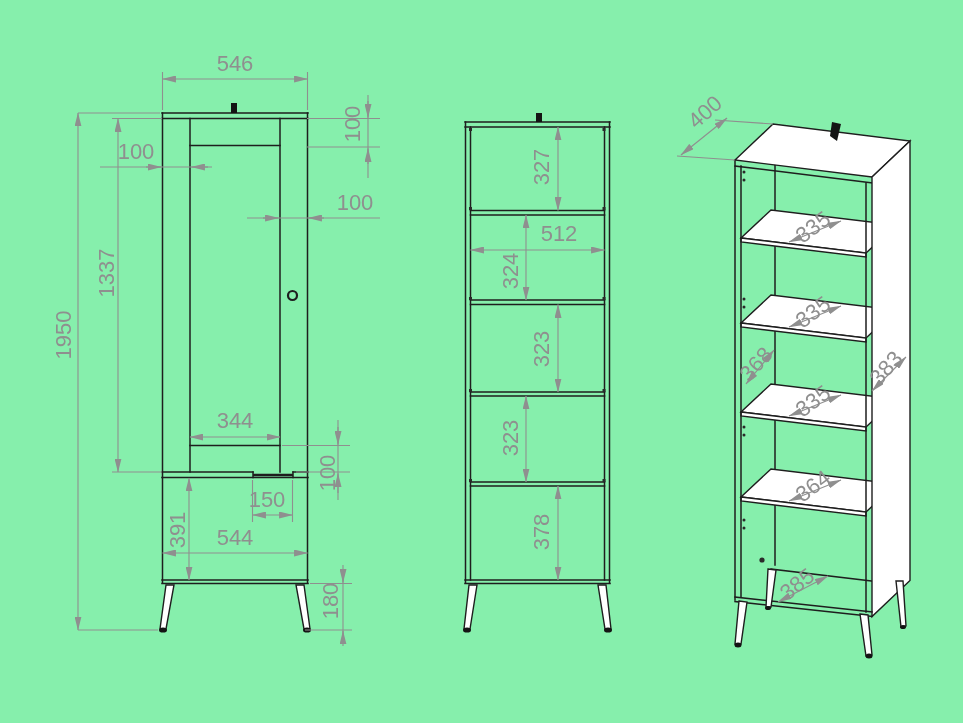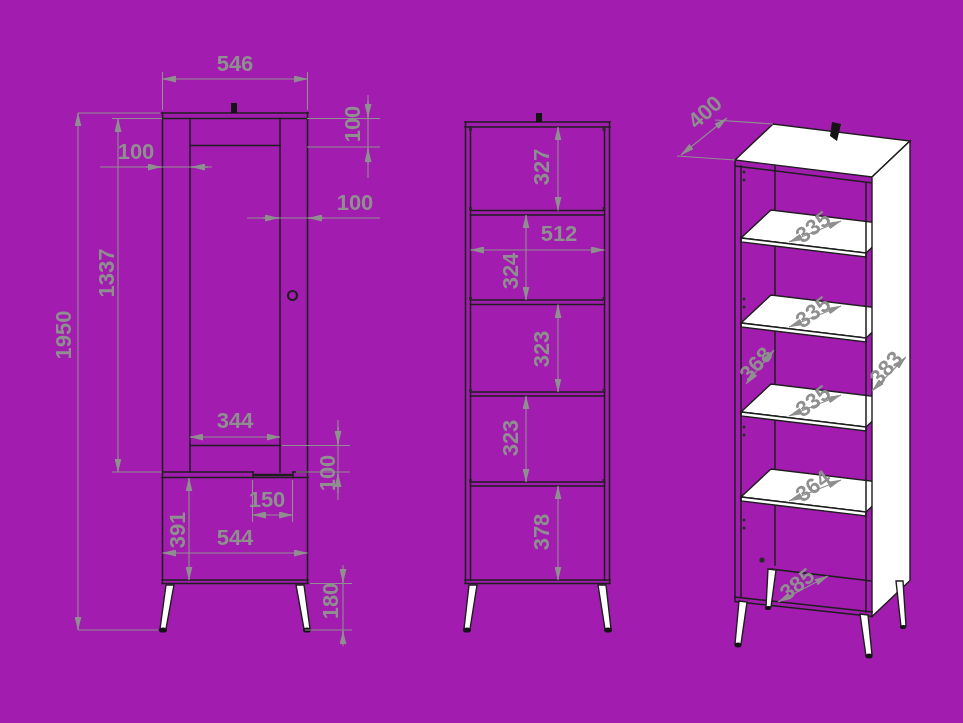--- a/index.html
+++ b/index.html
@@ -1,16 +1,16 @@
 <!DOCTYPE html>
 <html><head>
 <meta charset="utf-8">
 <style>
   html,body{margin:0;padding:0;background:#ffffff;}
-  .stage{width:963px;height:723px;position:relative;background:#a21caf;overflow:hidden;font-weight:bold;}
+  .stage{width:963px;height:723px;position:relative;background:#86efac;overflow:hidden;}
   svg{display:block;}
   .k{stroke:#1e1e1e;stroke-width:1.5;fill:none;stroke-linecap:square;}
   .k2{stroke:#1e1e1e;stroke-width:2.6;fill:none;}
   .kf{stroke:#1e1e1e;stroke-width:1.4;fill:#ffffff;}
   .blk{fill:#141414;stroke:none;}
   .d{stroke:#8f8f8f;stroke-width:1.1;fill:none;stroke-linecap:butt;}
   .t{font-family:"Liberation Sans","DejaVu Sans",sans-serif;font-size:22px;fill:#8f8f8f;text-anchor:middle;}
   .dot{fill:#2a2a2a;stroke:none;}
 </style>
 </head>

